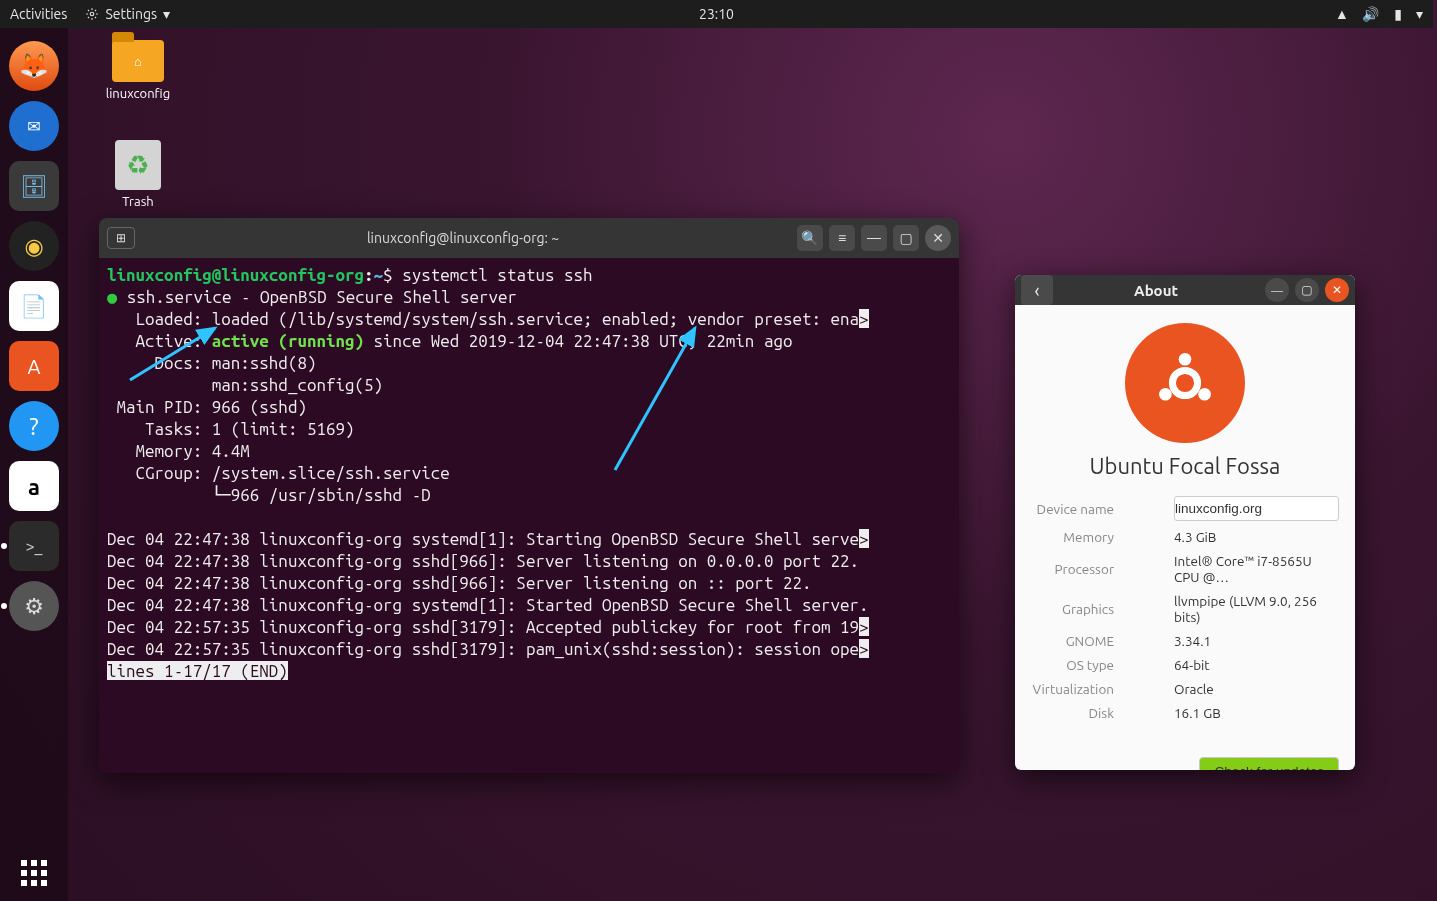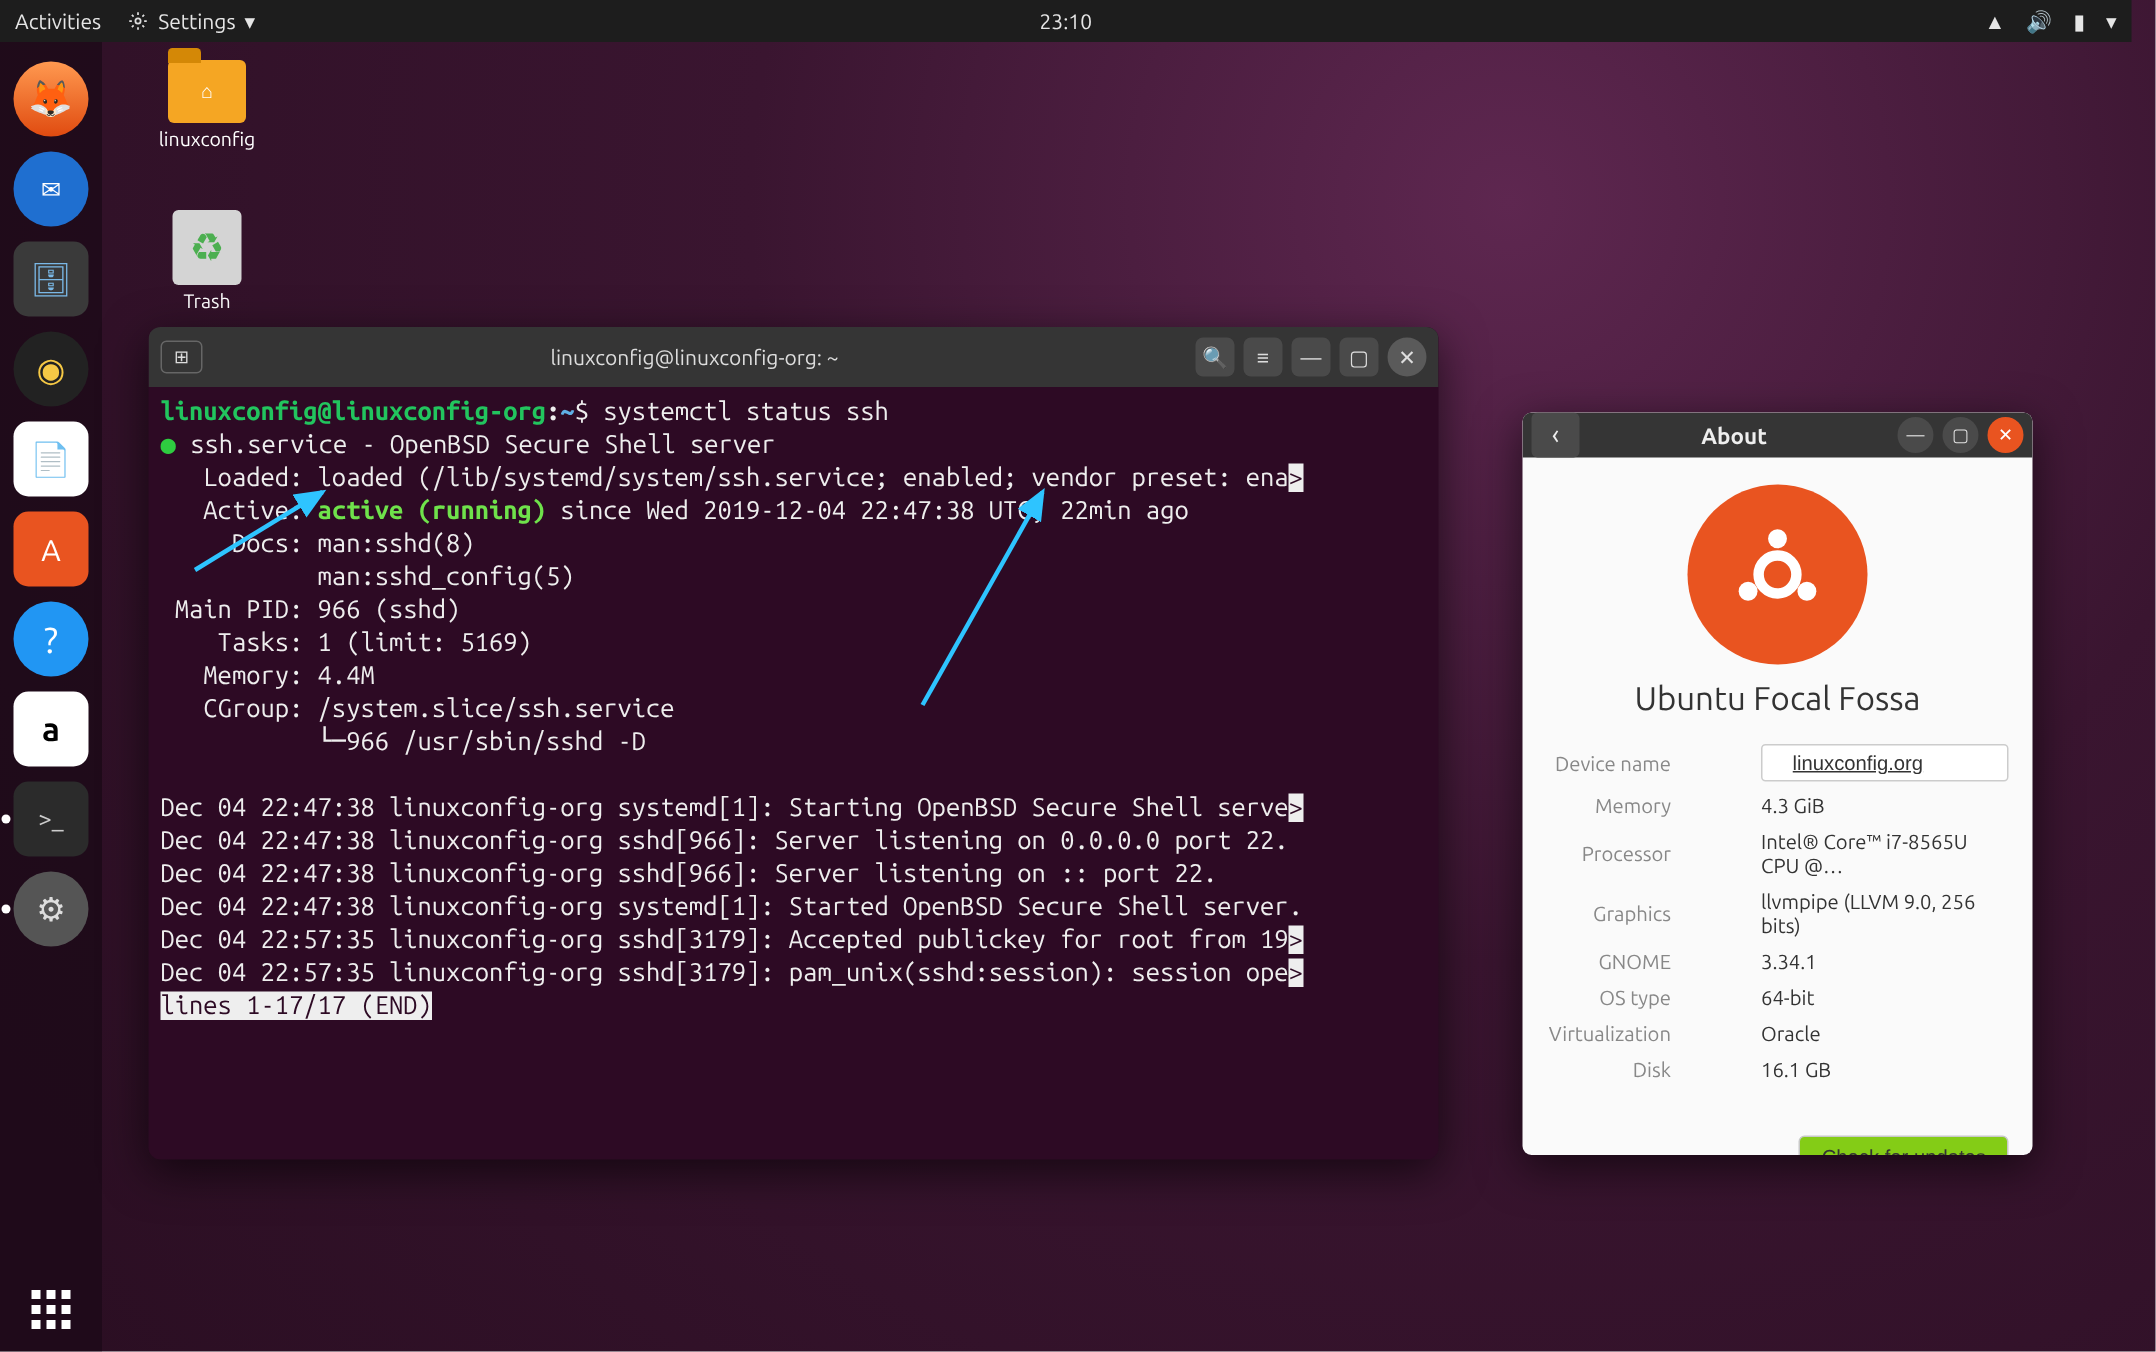--- a/index.html
+++ b/index.html
@@ -4,21 +4,21 @@
 <style>
 * { margin: 0; padding: 0; box-sizing: border-box; }
 body {
   width: 1437px; height: 901px;
   font-family: "Ubuntu", "Helvetica Neue", Arial, sans-serif;
   background: radial-gradient(circle at 70% 15%, #5e2750 0%, #3a1530 40%, #2a0e22 100%);
   overflow: hidden; position: relative; color: #dcdcdc;
 }
 
 .topbar {
-  position: absolute; top: 0; left: 0; right: 16px; height: 28px;
+  position: absolute; top: 0; left: 0; right: 4px; height: 28px;
   background: #1d1d1d; color: #e6e6e6; display: flex; align-items: center;
   font-size: 14px; padding: 0 10px;
 }
 .topbar .left { display: flex; align-items: center; gap: 18px; }
 .topbar .center { position: absolute; left: 50%; transform: translateX(-50%); }
 .topbar .right { margin-left: auto; display: flex; gap: 14px; align-items: center; }
 .settings-dd { display: flex; align-items: center; gap: 6px; }
 .gear { width: 14px; height: 14px; display: inline-block; }
 
 
@@ -124,22 +124,22 @@
 .ubuntu-logo {
   width: 120px; height: 120px; border-radius: 50%; background: #e95420;
   display: flex; align-items: center; justify-content: center; margin-bottom: 10px;
 }
 .about-body h2 { font-weight: 400; font-size: 22px; margin-bottom: 18px; color: #333; }
 .about-rows { width: 100%; font-size: 13.5px; }
 .about-row { display: flex; align-items: center; margin-bottom: 8px; gap: 48px; }
 .about-row .k { width: 95px; text-align: right; color: #888; padding-right: 12px; }
 .about-row .v { flex: 1; color: #333; }
 .about-row input.v {
-  border: 1px solid #ccc; border-radius: 3px; padding: 4px 20px; background: #fff;
-  font-size: 13.5px; width: 100%; text-decoration: underline;
+  border: 1px solid #ccc; border-radius: 3px; padding: 4px 0; background: #fff;
+  font-size: 13.5px; width: 100%;
 }
 .about .update-btn {
   margin-top: 28px; align-self: flex-end;
   border: 1px solid #c8c8c8; background: #84cc16; border-radius: 4px;
   padding: 6px 14px; font-size: 13.5px; color: #333; cursor: pointer;
 }
 
 
 .arrow { position: absolute; pointer-events: none; }
 </style>

